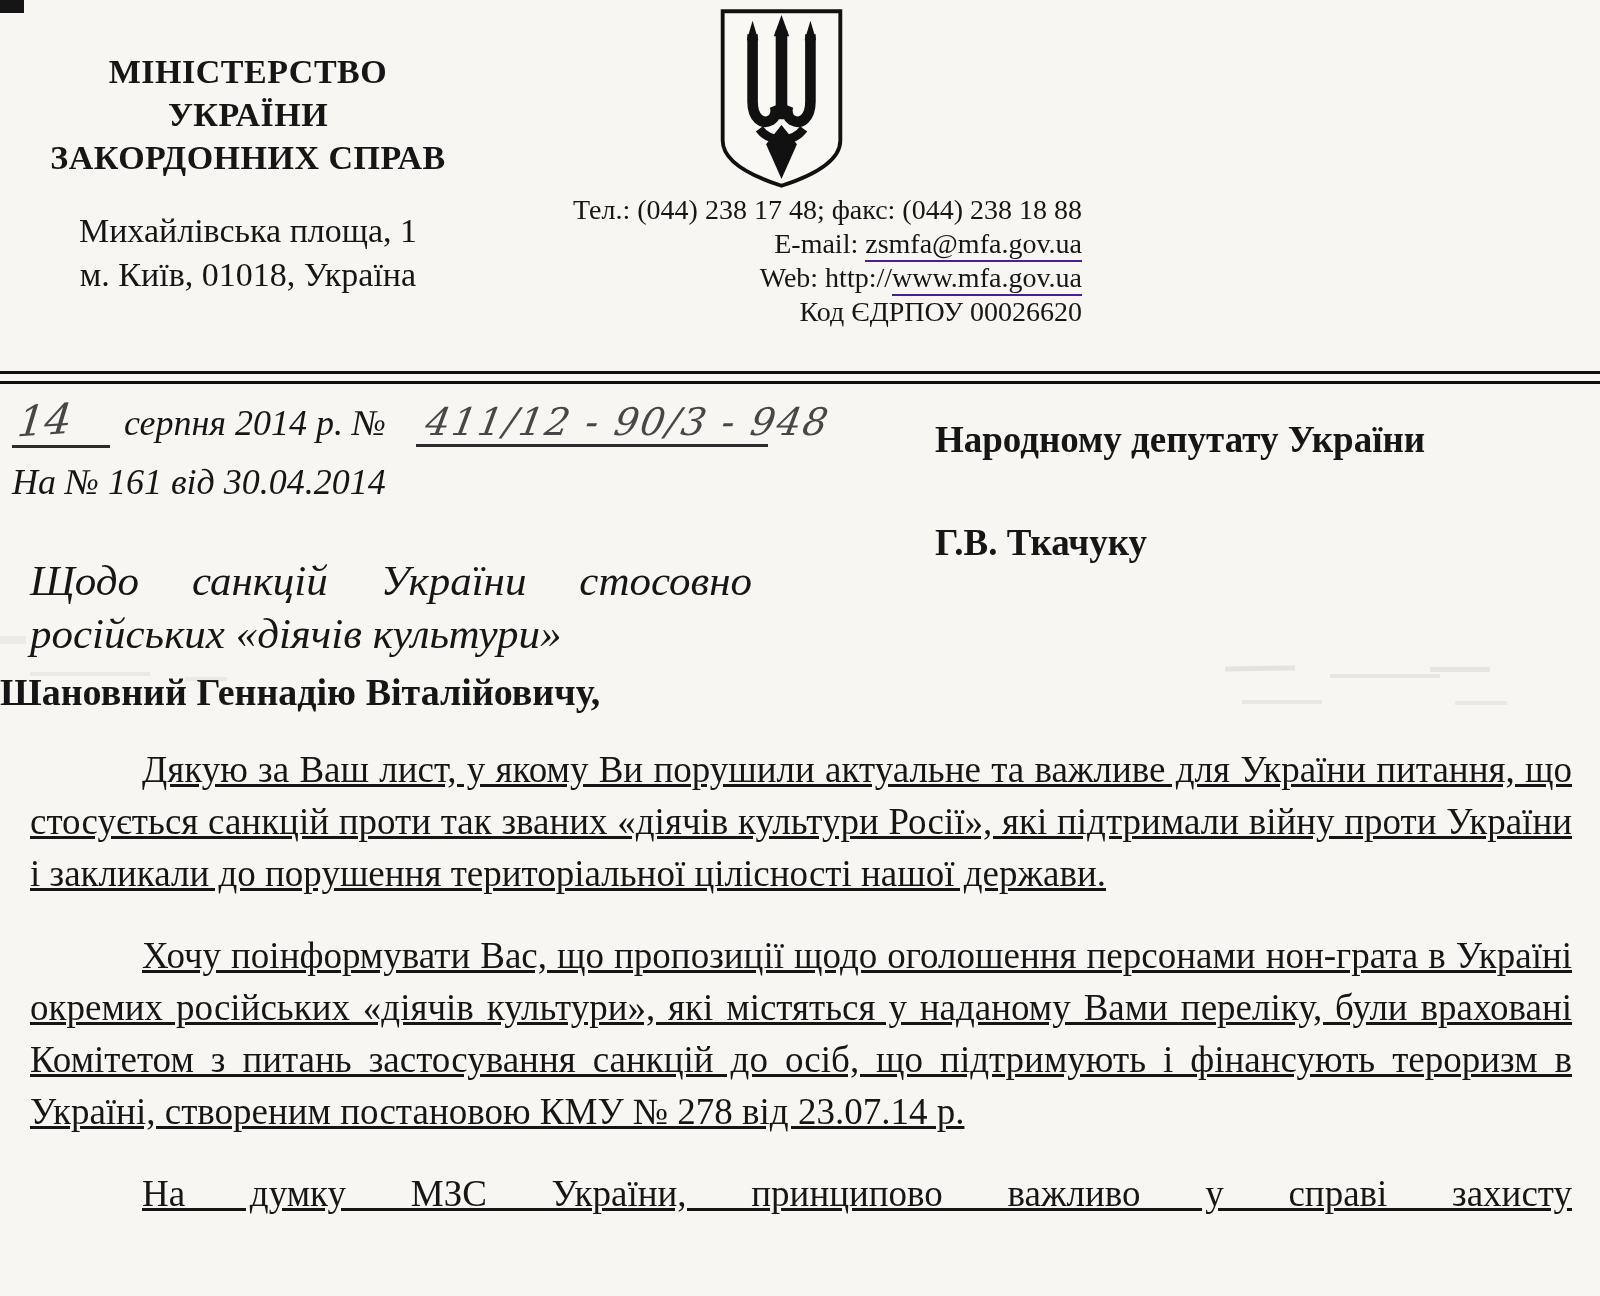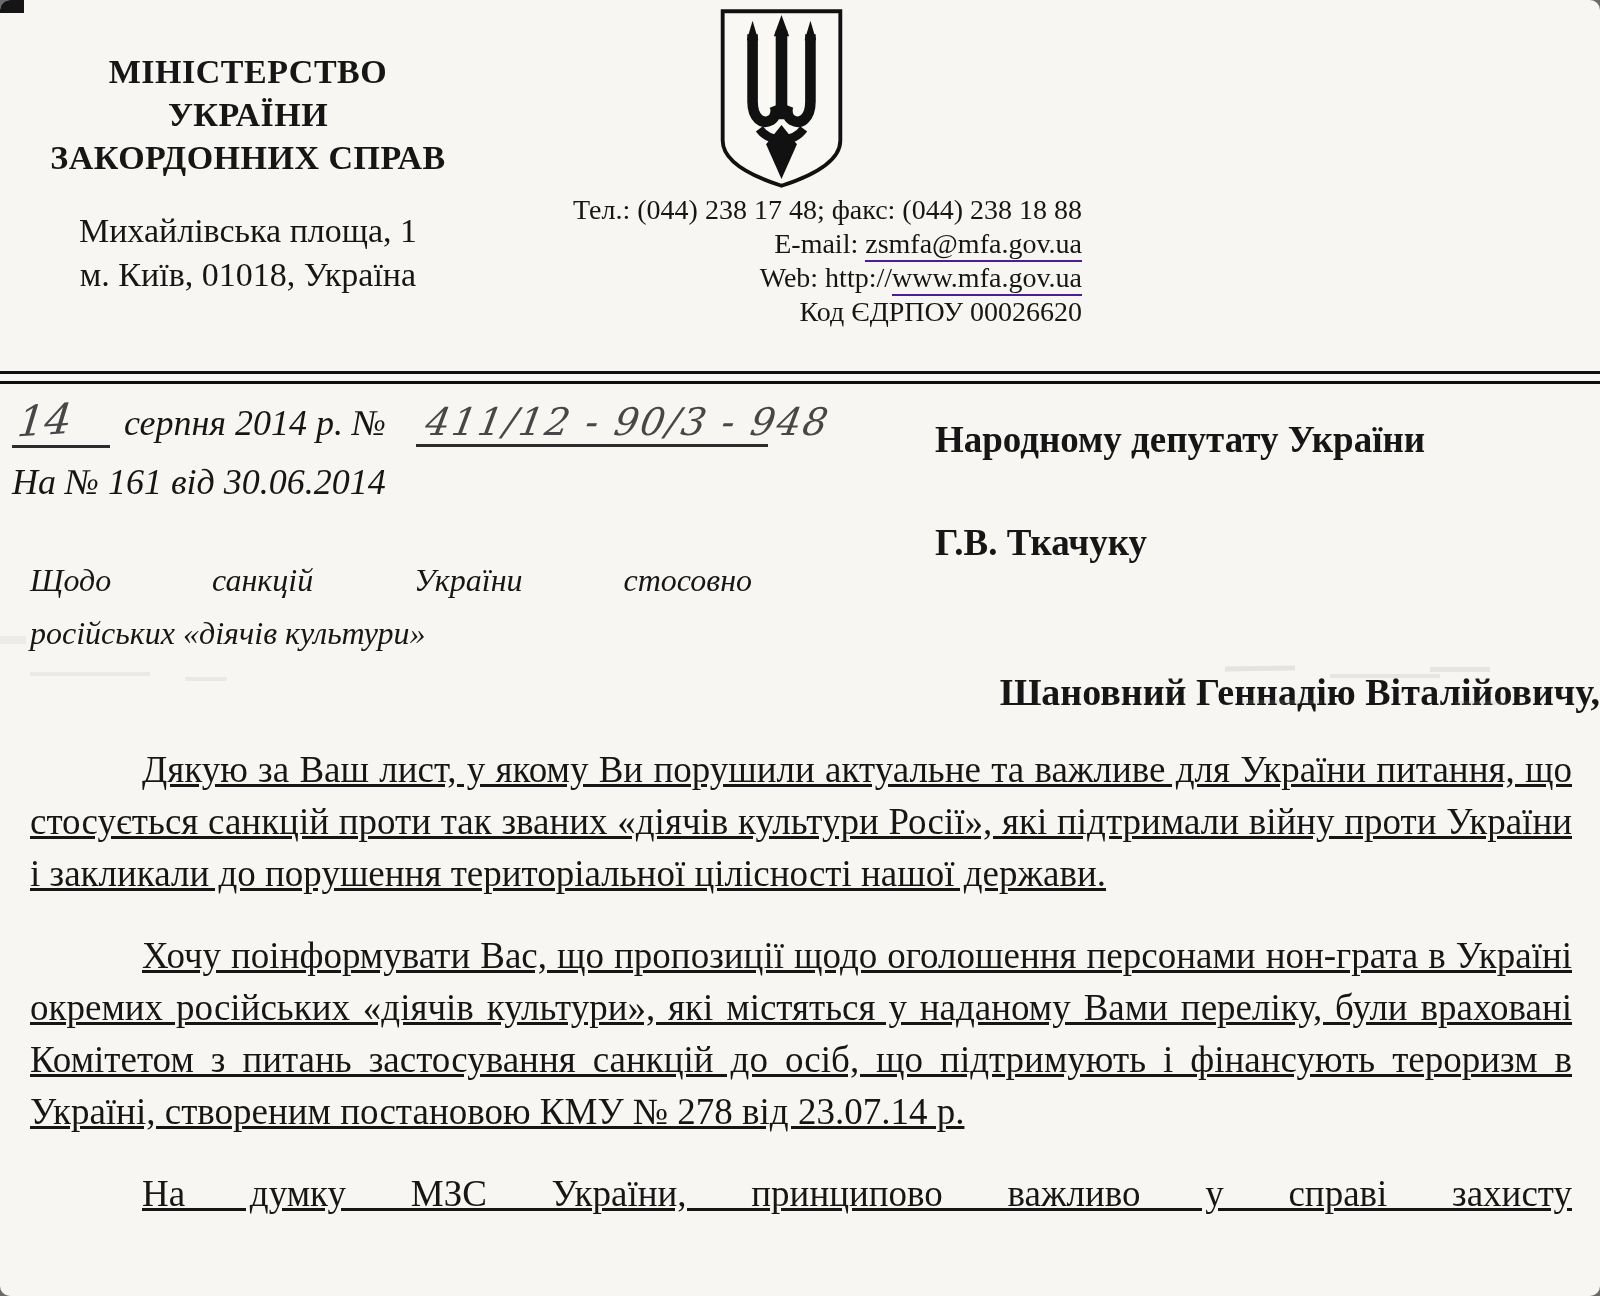--- a/index.html
+++ b/index.html
@@ -1,19 +1,19 @@
 <!DOCTYPE html>
 <html><head>
 <meta charset="utf-8">
 <style>
   html,body { margin:0; padding:0; background:#6b6b6b; }
   .page {
     position:relative; width:1600px; height:1296px; margin:0 auto;
     background:#f7f6f2; overflow:hidden;
-    font-family:"Liberation Serif","DejaVu Serif",serif; color:#161616;border-radius:10px;
+    font-family:"Liberation Serif","DejaVu Serif",serif; color:#161616;
   }
   
   .hdr-left  { position:absolute; left:28px;  top:50px; width:440px; text-align:center; }
   .hdr-right { position:absolute; left:1088px; top:50px; width:494px; text-align:center; }
   .hdr-title { font-weight:bold; font-size:34px; line-height:43px; letter-spacing:.5px; }
   .addr-uk { margin-top:30px; font-size:34px; line-height:44px; }
   .addr-en { margin-top:44px; font-size:30px; line-height:42px; }
   .emblem { position:absolute; left:714px; top:5px; }
   .hdr-center {
     position:absolute; left:450px; top:193px; width:632px;
@@ -36,24 +36,24 @@
   .hw-num-wrap {
     display:inline-block; width:352px; border-bottom:3px solid #2c2c2c;
     margin-left:30px; white-space:nowrap;
   }
   .hw-num { display:inline-block; font-size:38px; letter-spacing:2px; transform:skewX(-10deg); padding-left:10px; }
   .ref-line2 { margin-top:13px; font-style:italic; font-size:36px; }
   
   .recipient { position:absolute; left:935px; top:418px; font-weight:bold; font-size:37px; }
   .recipient-l2 { margin-top:60px; }
   
-  .subject { position:absolute; left:30px; top:554px; width:722px; font-style:italic; font-size:32px; line-height:53px; }
+  .subject { position:absolute; left:30px; top:554px; width:722px; font-style:italic; font-size:43px; line-height:53px; }
   .subject-l1 { text-align:justify; text-align-last:justify; }
   
-  .salutation { position:absolute; left:0; top:670px; width:1600px; text-align:right; font-weight:bold; font-size:38px; }
+  .salutation { position:absolute; left:0; top:670px; width:1600px; text-align:left; font-weight:bold; font-size:38px; }
   .body-text {
     position:absolute; left:30px; top:744px; width:1542px;
     font-size:37px; line-height:52px; text-align:justify;text-decoration:underline;
   }
   .body-text p { margin:0; text-indent:112px; }
   .body-text p + p { margin-top:30px; }
   .p-spread { text-align-last:justify; }
   
   .art { position:absolute; background:#9a9a9a; }
   .corner-mark { position:absolute; left:0; top:0; width:24px; height:13px; background:#151515; }
@@ -98,21 +98,21 @@
 
 
   <div class="rule"></div>
 
   <div class="ref">
     <div class="ref-line1">
       <span class="hw-day"><span class="hw">14</span></span>
       <span class="ref-date">серпня 2014 р. №</span>
       <span class="hw-num-wrap"><span class="hw hw-num">411/12 - 90/3 - 948</span></span>
     </div>
-    <div class="ref-line2">На № 161 від 30.06.2014</div>
+    <div class="ref-line2">На № 161 від 30.04.2014</div>
   </div>
 
   <div class="recipient">
     <div>Народному депутату України</div>
     <div class="recipient-l2">Г.В. Ткачуку</div>
   </div>
 
   <div class="subject">
     <div class="subject-l1">Щодо санкцій України стосовно</div>
     <div>російських «діячів культури»</div>

